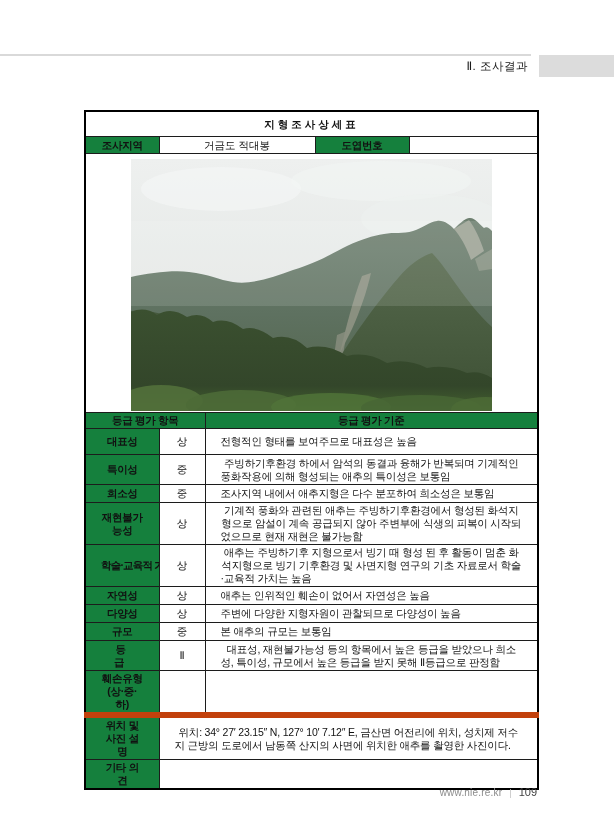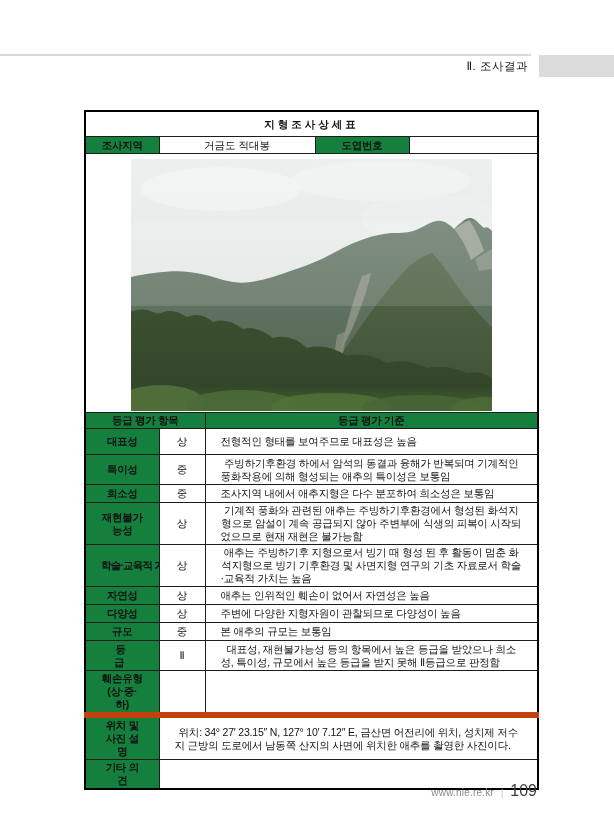--- a/index.html
+++ b/index.html
@@ -30,21 +30,21 @@
   }
   td.photo-cell{height:256px;padding:0;background:#fff;}
   td.photo-cell svg{display:block;margin:3px auto 0 auto;}
   tr.thick-top td{border-top:6px solid #c2410c;}
   td.grade-label{letter-spacing:6px;text-indent:3px;}
   td.tight{letter-spacing:-0.8px;font-size:9.5px;white-space:nowrap;}
 
   .footer{position:absolute;left:0;top:782px;width:537px;text-align:right;}
   .footer .site{font-size:10px;color:#8c8c8c;letter-spacing:0.2px;}
   .footer .sep{font-size:9px;color:#c0c0c0;margin:0 7px;}
-  .footer .pagenum{font-size:16px;color:#3f3f3f;}
+  .footer .pagenum{font-size:11px;color:#3f3f3f;}
 </style>
 </head>
 <body>
 
 <div class="hr-rule"></div>
 <div class="section-title">Ⅱ. 조사결과</div>
 <div class="side-tab"></div>
 
 <div class="form-wrap">
 <table class="form">

